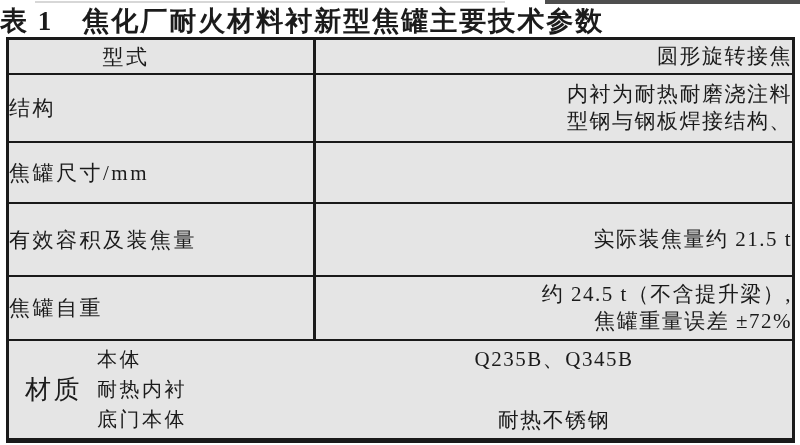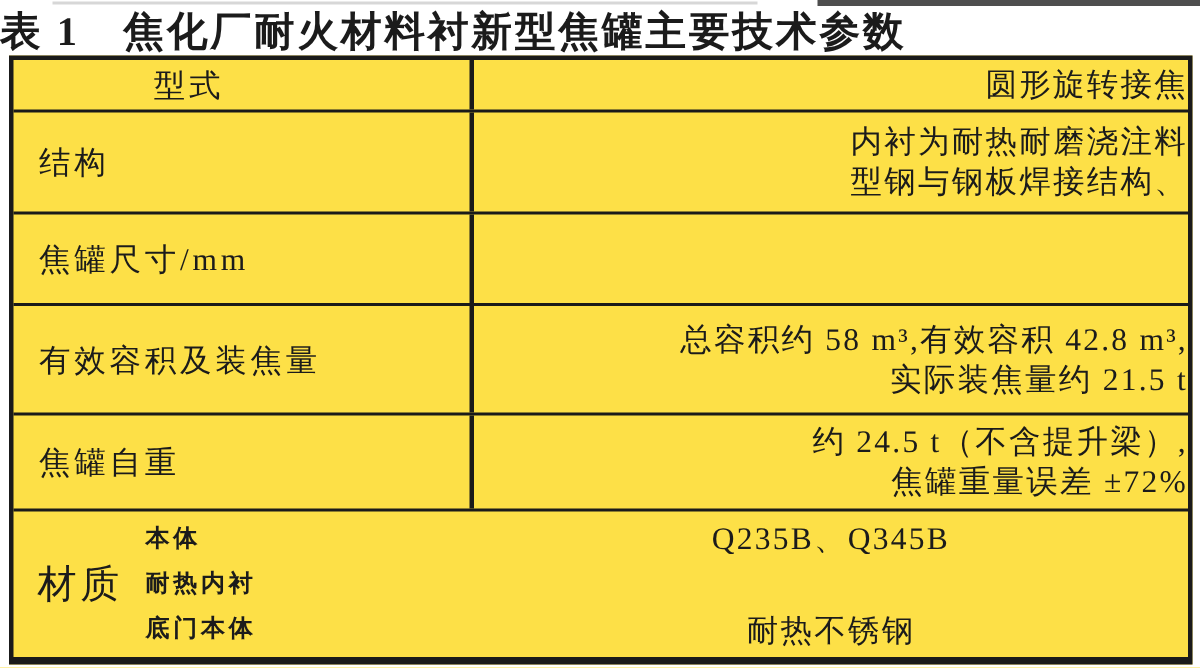--- a/index.html
+++ b/index.html
@@ -11,46 +11,46 @@
   .artifact{position:absolute;}
   .artifact-light{top:1px;left:35px;width:470px;height:2px;background:#c9c9c9;opacity:.75;}
   .artifact-dark{top:0;left:545px;width:255px;height:4px;background:#4e4e4e;}
   .title{
     position:absolute;top:3px;left:0;width:758px;
     text-align:left;font-size:27px;font-weight:bold;
     letter-spacing:2px;white-space:nowrap;
   }
   .table{
     position:absolute;left:6px;top:37px;width:789px;height:406px;
-    box-sizing:border-box;background:#fde047;
+    box-sizing:border-box;background:#e5e5e5;
     border:3px solid #1a1a1a;border-bottom-width:5px;
     display:grid;grid-template-rows:35px 68px 61px 73px 64px 1fr;
   }
   .trow{display:flex;box-sizing:border-box;border-bottom:2px solid #1a1a1a;}
   .lcell{
     width:307px;box-sizing:border-box;border-right:3px solid #1a1a1a;
-    display:flex;align-items:center;padding-left:17px;
+    display:flex;align-items:center;
     font-size:21px;letter-spacing:2.5px;white-space:nowrap;
   }
   .lcell.center{justify-content:center;padding-left:0;padding-right:70px;}
   .vcell{
     flex:1;display:flex;flex-direction:column;justify-content:center;align-items:flex-end;
     text-align:center;font-size:21px;letter-spacing:1.5px;line-height:27px;white-space:nowrap;
   }
   .material{
     display:grid;grid-template-columns:88px 219px 1fr;grid-template-rows:repeat(3,1fr);
     padding:3px 0;box-sizing:border-box;
   }
   .mat-label{
     grid-row:1/4;grid-column:1;display:flex;align-items:center;
     padding-left:16px;font-size:26px;letter-spacing:2.5px;white-space:nowrap;
   }
   .mat-name{
     grid-column:2;display:flex;align-items:center;
-    font-size:16px;letter-spacing:2.5px;white-space:nowrap;font-weight:bold;
+    font-size:20px;letter-spacing:2.5px;white-space:nowrap;
   }
   .mat-value{
     grid-column:3;display:flex;align-items:center;justify-content:center;
     font-size:21px;letter-spacing:1.5px;white-space:nowrap;
   }
 </style>
 </head>
 <body>
 
 <div class="artifact artifact-light"></div>
@@ -75,21 +75,20 @@
     </div>
   </div>
 
   <div class="trow">
     <div class="lcell">焦罐尺寸/mm</div>
   </div>
 
   <div class="trow">
     <div class="lcell">有效容积及装焦量</div>
     <div class="vcell">
-      <div>总容积约 58 m³,有效容积 42.8 m³,</div>
       <div>实际装焦量约 21.5 t</div>
     </div>
   </div>
 
   <div class="trow">
     <div class="lcell">焦罐自重</div>
     <div class="vcell">
       <div>约 24.5 t（不含提升梁）,</div>
       <div>焦罐重量误差 ±72%</div>
     </div>

